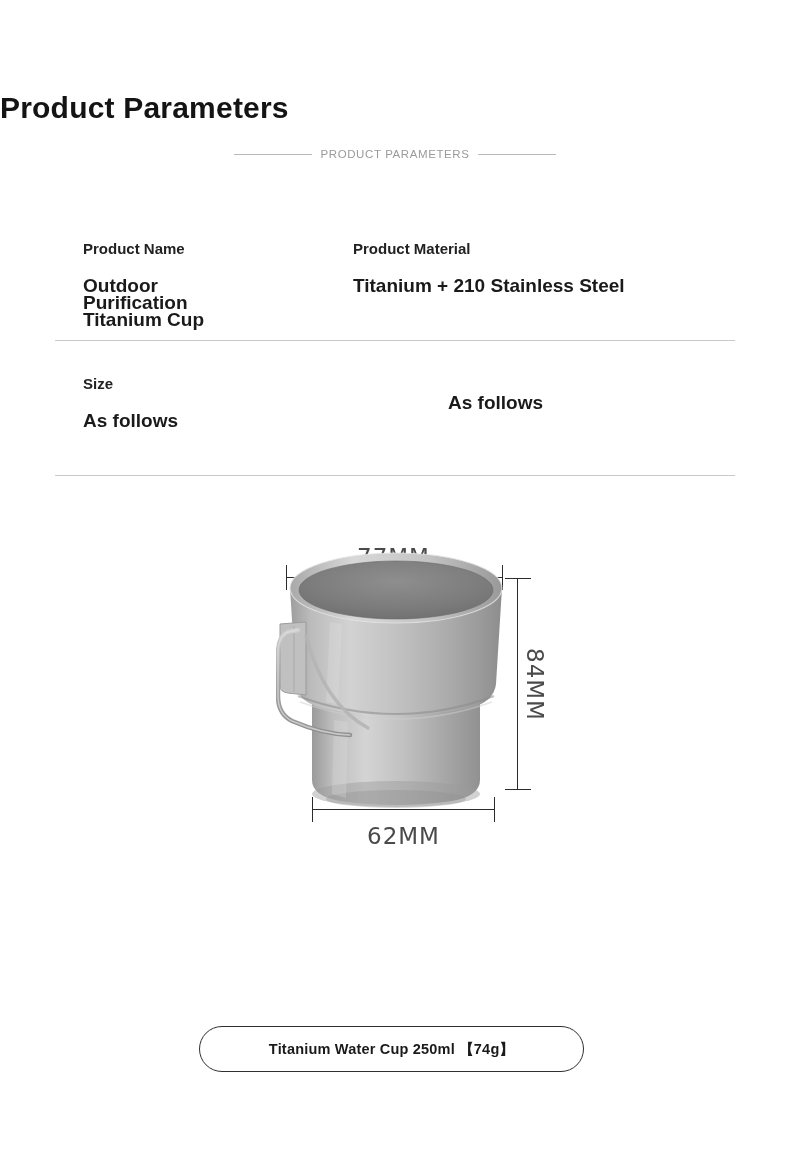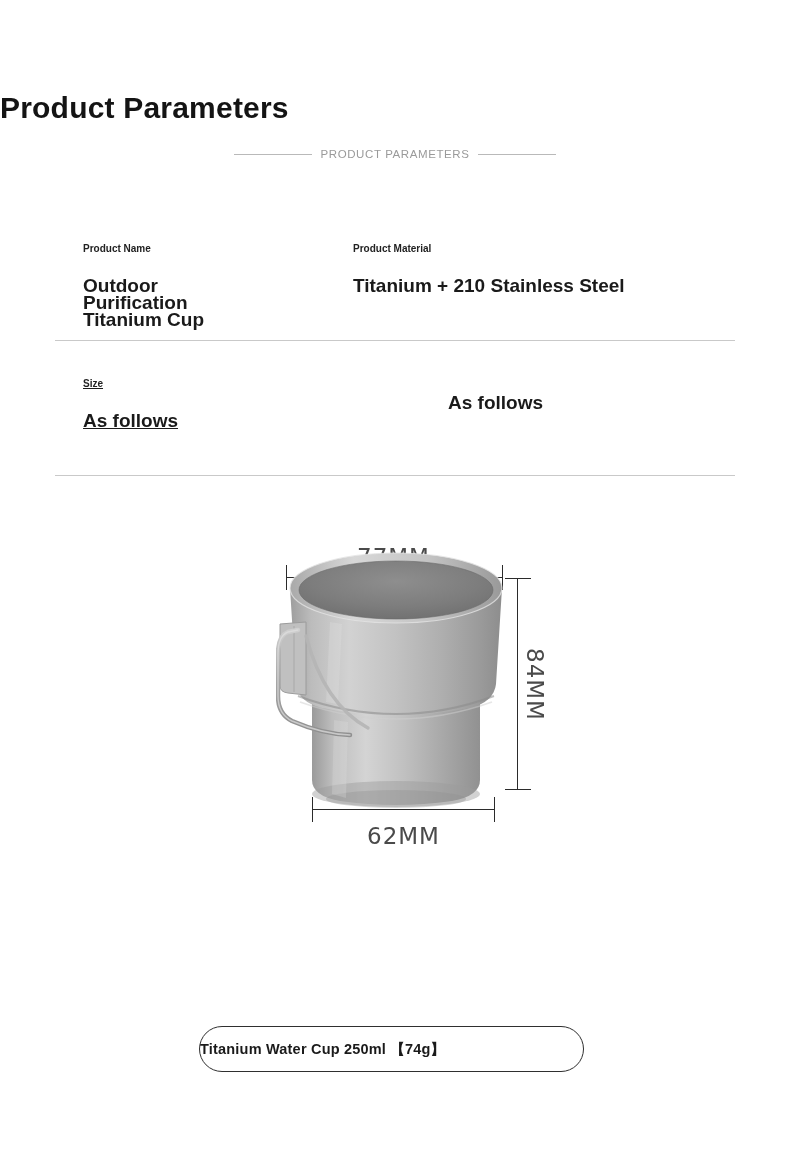--- a/index.html
+++ b/index.html
@@ -57,25 +57,25 @@
   .spec-row {
     display: flex;
     position: relative;
   }
   .spec-row.row-1 { padding-top: 32px; height: 100px; }
   .spec-row.row-2 { padding-top: 34px; height: 100px; }
 
   .spec-cell { box-sizing: border-box; }
   .spec-cell.c-name     { width: 278px; padding-left: 28px; }
   .spec-cell.c-material { width: 402px; padding-left: 20px; }
-  .spec-cell.c-size     { width: 373px; padding-left: 28px; text-decoration: underline; }
+  .spec-cell.c-size     { width: 373px; padding-left: 28px; }
   .spec-cell.c-weight   { width: 307px; padding-left: 20px; }
 
   .spec-label {
-    font-size: 10px;
+    font-size: 15px;
     font-weight: bold;
     color: #222;
     line-height: 18px;
   }
   .spec-value {
     margin-top: 19px;
     font-size: 19px;
     font-weight: bold;
     color: #1a1a1a;
     line-height: 17px;
@@ -130,21 +130,21 @@
   .caption-pill {
     position: absolute;
     left: 199px;
     top: 1026px;
     width: 385px;
     height: 46px;
     border: 1.4px solid #2f2f2f;
     border-radius: 23px;
     display: flex;
     align-items: center;
-    justify-content: flex-start;
+    justify-content: center;
     box-sizing: border-box;
     background: #ffffff;
   }
   .caption-text {
     font-size: 14.5px;
     font-weight: bold;
     color: #1a1a1a;
     letter-spacing: 0.2px;
   }
 </style>

